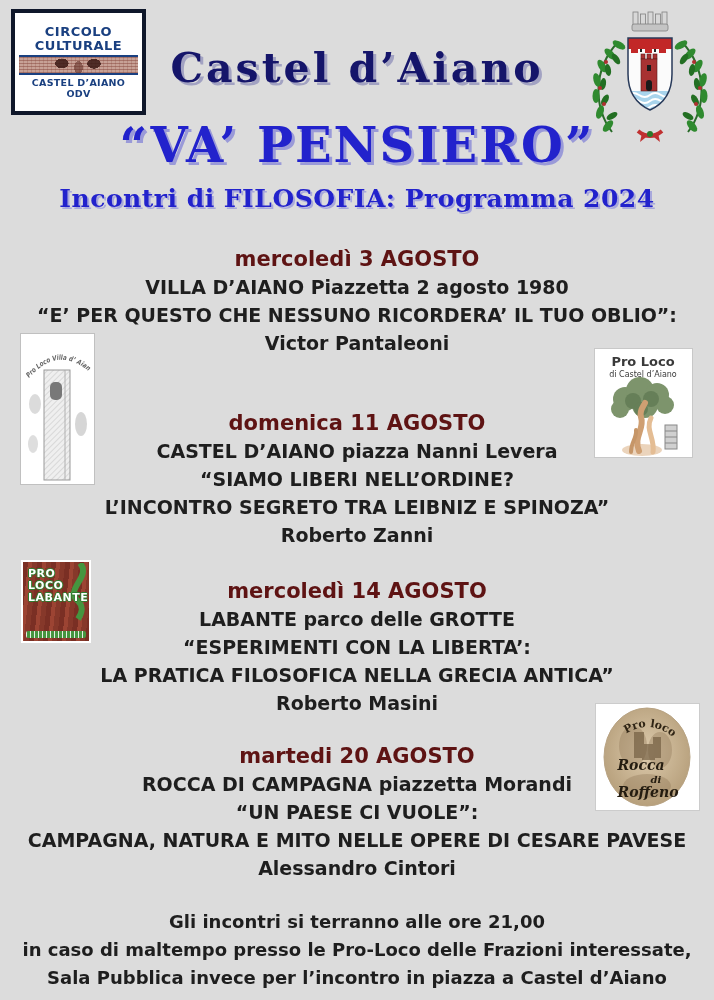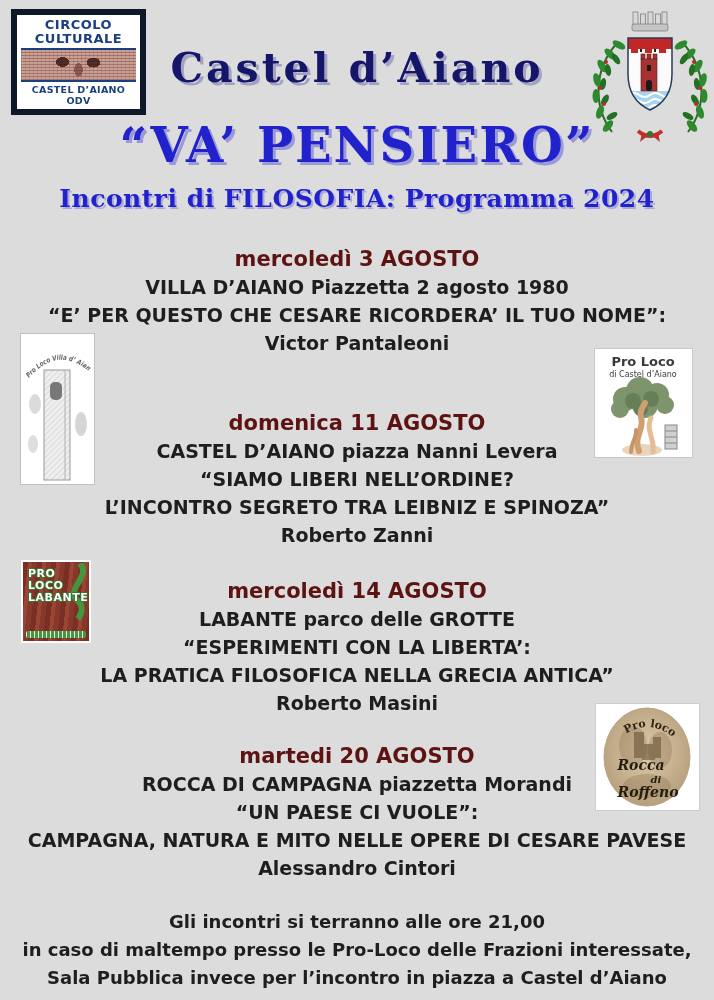--- a/index.html
+++ b/index.html
@@ -28,22 +28,22 @@
   .event{position:absolute; left:0; width:100%; text-align:center;}
   .event-date{font-size:21px; line-height:28px; font-weight:bold; color:#5e1313;}
   .event-line,.event-speaker{font-size:19px; line-height:28px; font-weight:bold; color:#1e1e1e;}
   #event-1{top:245px;} #event-2{top:409px;} #event-3{top:577px;} #event-4{top:742px;}
   
   .footer{position:absolute; top:908px; left:0; width:100%; text-align:center;}
   .footer-line{font-size:18px; line-height:28px; font-weight:bold; color:#1e1e1e;}
   
   .logo-circolo{
     position:absolute; left:11px; top:9px; width:135px; height:106px;
-    background:#fff; border:6px solid #0f172a; box-sizing:border-box;
-    display:flex; flex-direction:column; padding:3px 4px;
+    background:#fff; border:4px solid #0f172a; box-sizing:border-box;
+    display:flex; flex-direction:column; padding:12px 4px;
   }
   .lc-name{text-align:center; color:#1a4080; font-weight:bold; font-size:13px; line-height:14px; letter-spacing:0.5px;}
   .lc-face{
     flex:1; margin:2px 0; border-top:2px solid #1a4080; border-bottom:2px solid #1a4080;
     background:
       radial-gradient(ellipse 11px 8px at 36% 40%, rgba(58,24,20,.85) 0 60%, rgba(58,24,20,0) 62%),
       radial-gradient(ellipse 11px 8px at 63% 42%, rgba(58,24,20,.85) 0 60%, rgba(58,24,20,0) 62%),
       radial-gradient(ellipse 7px 11px at 50% 66%, rgba(92,40,32,.55) 0 60%, rgba(92,40,32,0) 62%),
       repeating-linear-gradient(0deg, rgba(128,62,52,.45) 0 1px, rgba(0,0,0,0) 1px 3px),
       repeating-linear-gradient(90deg, rgba(128,62,52,.22) 0 1px, rgba(0,0,0,0) 1px 4px),
@@ -175,21 +175,21 @@
     </g>
   </svg>
 
   <div class="town-title">Castel d’Aiano</div>
   <div class="main-title">“VA’ PENSIERO”</div>
   <div class="subtitle">Incontri di FILOSOFIA: Programma 2024</div>
 
   <div class="event" id="event-1">
     <div class="event-date">mercoledì 3 AGOSTO</div>
     <div class="event-line">VILLA D’AIANO Piazzetta 2 agosto 1980</div>
-    <div class="event-line">“E’ PER QUESTO CHE CESARE RICORDERA’ IL TUO NOME”:</div>
+    <div class="event-line">“E’ PER QUESTO CHE NESSUNO RICORDERA’ IL TUO OBLIO”:</div>
     <div class="event-speaker">Victor Pantaleoni</div>
   </div>
 
   <div class="logo-villa">
     <svg width="73" height="150" viewBox="0 0 73 150">
       <defs>
         <pattern id="hatchG" width="4" height="4" patternUnits="userSpaceOnUse" patternTransform="rotate(45)">
           <rect width="4" height="4" fill="#efefef"></rect>
           <line x1="0" y1="0" x2="0" y2="4" stroke="#c2c2c2" stroke-width="1"></line>
         </pattern>

